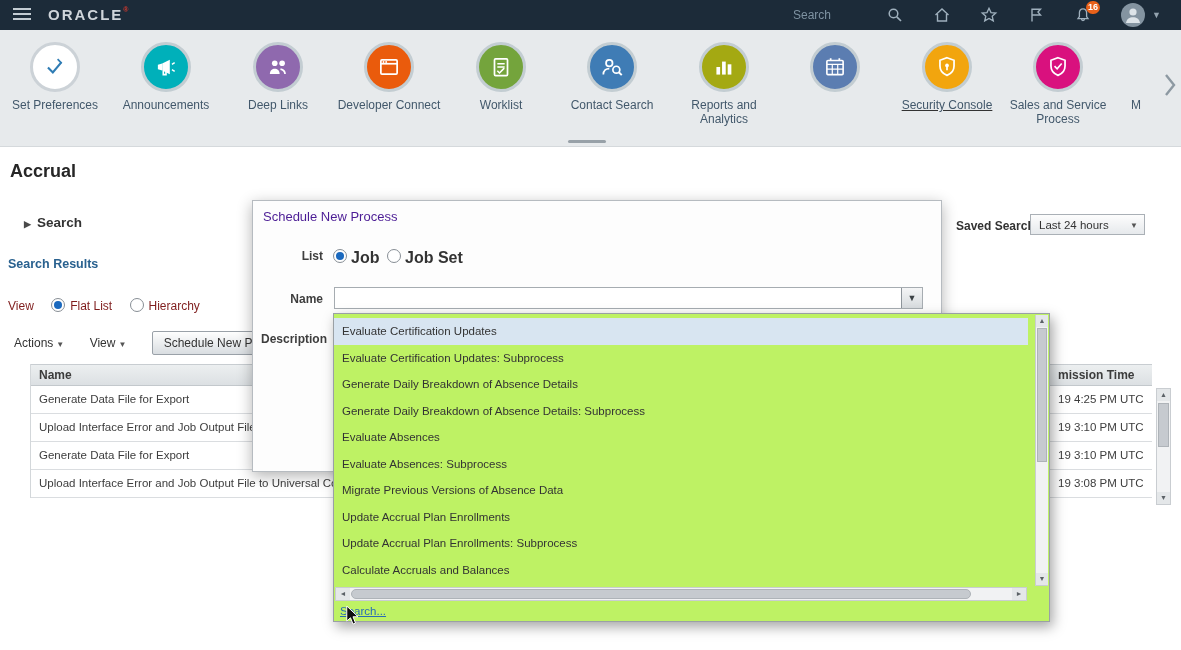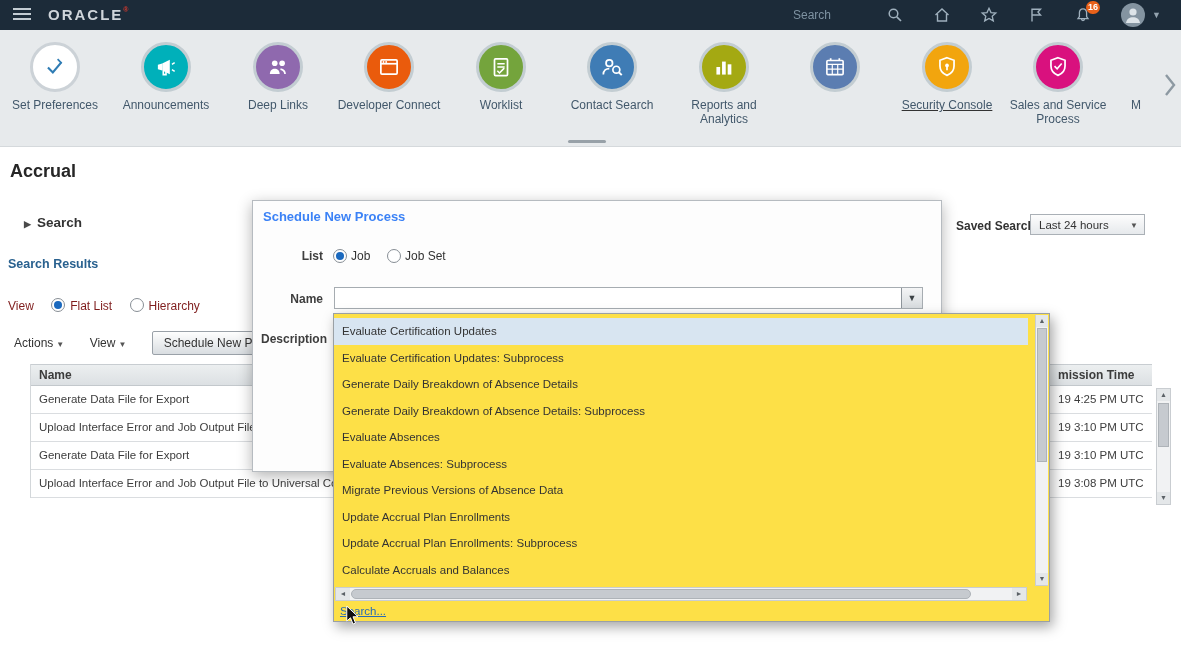--- a/index.html
+++ b/index.html
@@ -66,30 +66,30 @@
         line-height:12px;background:#e4e7e9;cursor:pointer;}
   .vscroll .thumb{position:absolute;left:1px;right:1px;background:#c6cacf;border:1px solid #aeb3b8;cursor:grab;}
   .hscroll{position:absolute;background:#f1f2f3;border:1px solid #c9cdd1;box-sizing:border-box;height:14px;}
   .hscroll .sb-btn{position:absolute;top:0;width:14px;height:100%;text-align:center;font-size:7px;color:#5c6267;
         line-height:12px;background:#e4e7e9;cursor:pointer;}
   .hscroll .thumb{position:absolute;top:1px;bottom:1px;background:#c6cacf;border:1px solid #aeb3b8;border-radius:6px;cursor:grab;}
 
   
   .modal{position:absolute;left:252px;top:200px;width:688px;height:270px;background:#fdfdfd;
          border:1px solid #b6bbc0;box-shadow:0 4px 14px rgba(0,0,0,.3);z-index:20;}
-  .modal-title{position:absolute;left:10px;top:8px;font-size:13px;font-weight:bold;color:#3b82f6;}
+  .modal-title{position:absolute;left:10px;top:8px;font-size:13px;font-weight:normal;color:#4c1d95;}
   .m-label{position:absolute;width:62px;text-align:right;font-size:12px;font-weight:bold;color:#3e3e3e;left:8px;}
-  .m-radio-lab{position:absolute;font-size:12px;color:#333;}
+  .m-radio-lab{position:absolute;font-size:16px;color:#333;font-weight:bold;}
   .combo{position:absolute;left:81px;top:86px;width:589px;height:22px;border:1px solid #a6acb1;background:#fff;
          box-sizing:border-box;}
   .combo .btn{position:absolute;right:0;top:0;width:20px;height:100%;border-left:1px solid #8e959b;
         background:linear-gradient(#f4f5f6,#d7dbde);text-align:center;font-size:9px;color:#3c4246;line-height:20px;cursor:pointer;}
 
   
-  .ddpanel{position:absolute;left:333px;top:313px;width:717px;height:309px;background:#fde047;
+  .ddpanel{position:absolute;left:333px;top:313px;width:717px;height:309px;background:#bef264;
            border:1px solid #9aa0a5;box-shadow:3px 5px 12px rgba(0,0,0,.35);z-index:30;box-sizing:border-box;}
   .dd-item{height:26.5px;line-height:26.5px;padding-left:8px;font-size:11.5px;color:#333;width:694px;
            box-sizing:border-box;white-space:nowrap;overflow:hidden;cursor:pointer;}
   .dd-item.hl{background:#d8e5f1;}
   .dd-search{position:absolute;left:6px;top:291px;font-size:11.5px;color:#2a6db4;text-decoration:underline;cursor:pointer;}
 
   .cursor{position:absolute;left:345px;top:606px;z-index:50;pointer-events:none;}
   svg{display:block;}
 </style>
 </head>

